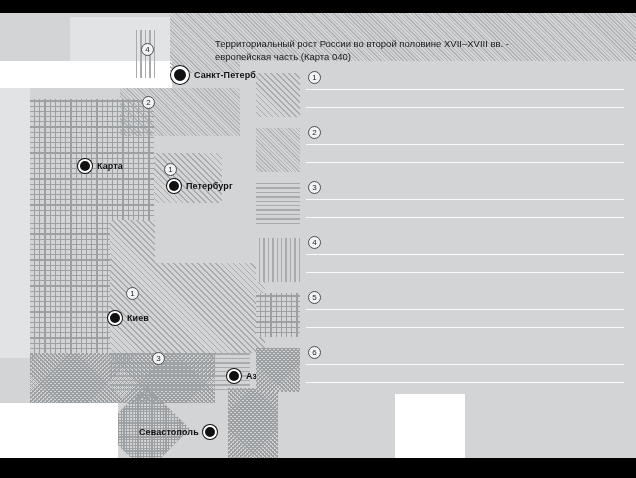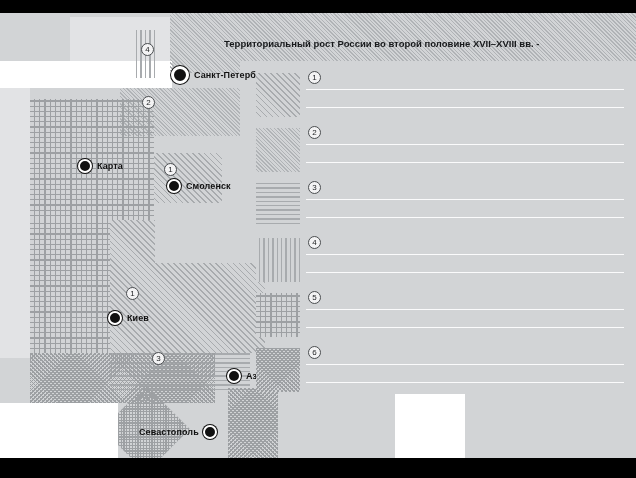--- a/index.html
+++ b/index.html
@@ -88,22 +88,22 @@
     width: 13px; height: 13px; border-radius: 50%;
     background: #f3f3f4; border: 1px solid #4a4d50;
     font-size: 8px; color: #1c1e20;
     display: flex; align-items: center; justify-content: center;
     font-family: "Liberation Sans", sans-serif;
   }
 
   
   .title {
     position: absolute;
-    left: 224px; top: 24px; width: 400px;
-    font-size: 9.5px; font-weight: bold; color: #17191b;
+    left: 215px; top: 24px; width: 400px;
+    font-size: 9.5px; font-weight: normal; color: #17191b;
     line-height: 13px;
   }
 
   
   .legend { position: absolute; left: 256px; top: 58px; width: 372px; }
   .legend-row { position: relative; height: 51px; margin-bottom: 4px; }
   .swatch {
     position: absolute; left: 0; top: 2px;
     width: 44px; height: 44px;
     background-color: #d2d4d6;
@@ -172,41 +172,42 @@
         <span class="city-name">Санкт-Петербург</span>
       </div>
 
       <div class="city" style="left:78px; top:146px;">
         <span class="dot"></span>
         <span class="city-name">Карта</span>
       </div>
 
       <div class="city" style="left:167px; top:166px;">
         <span class="dot"></span>
-        <span class="city-name">Смоленск</span>
+        <span class="city-name">Петербург</span>
       </div>
 
       <div class="city" style="left:108px; top:298px;align-items:center;">
         <span class="dot"></span>
         <span class="city-name">Киев</span>
       </div>
 
       <div class="city" style="left:227px; top:356px;">
         <span class="dot"></span>
         <span class="city-name">Азов</span>
       </div>
 
       <div class="city left-label" style="left:139px; top:412px;">
         <span class="dot"></span>
         <span class="city-name">Севастополь</span>
       </div>
     </div>
 
     <div class="title">
       <div>Территориальный рост России во второй половине XVII–XVIII вв. -</div>
+      <div>европейская часть (Карта 040)</div>
     </div>
 
     <div class="legend">
 
       <div class="legend-row">
         <div class="swatch pat-diag-wide"></div>
         <div class="legend-num">1</div>
         <div class="write-line l1"></div>
         <div class="write-line l2"></div>
       </div>

